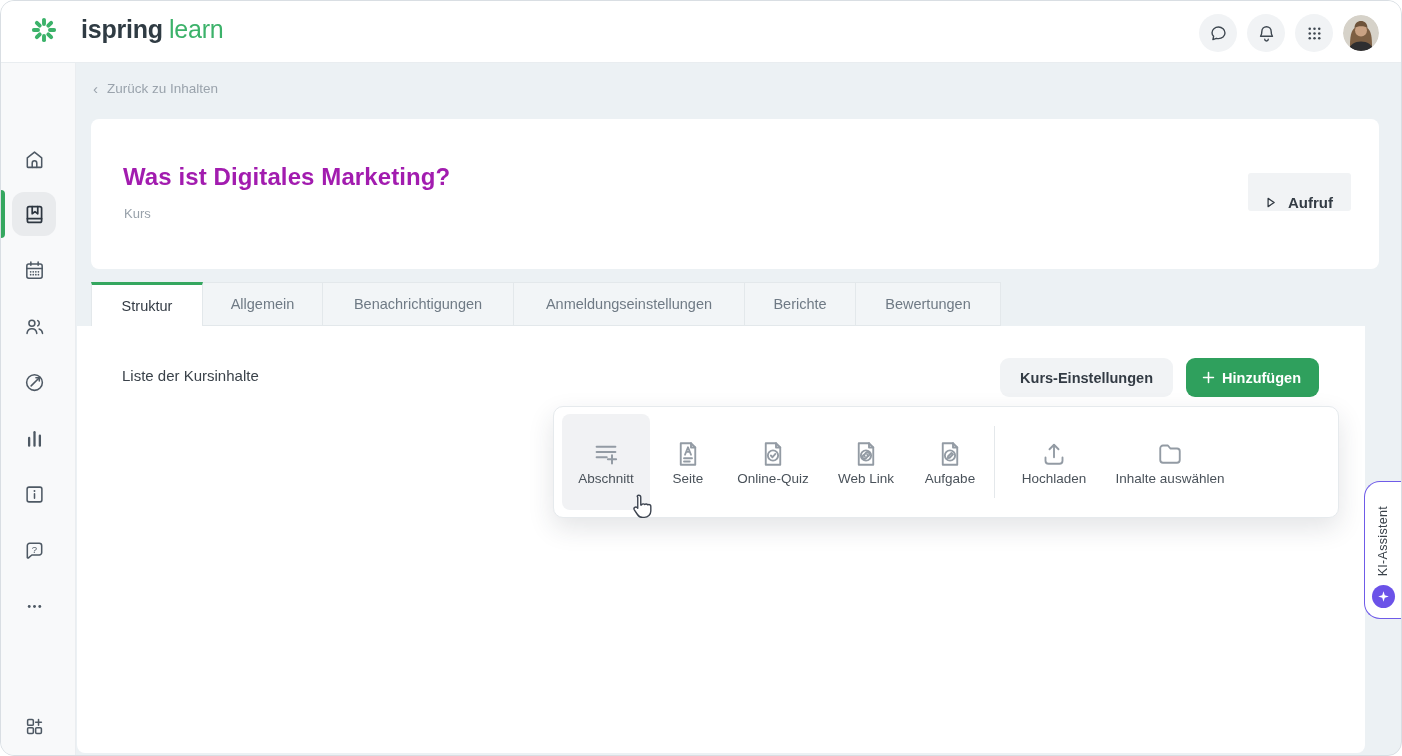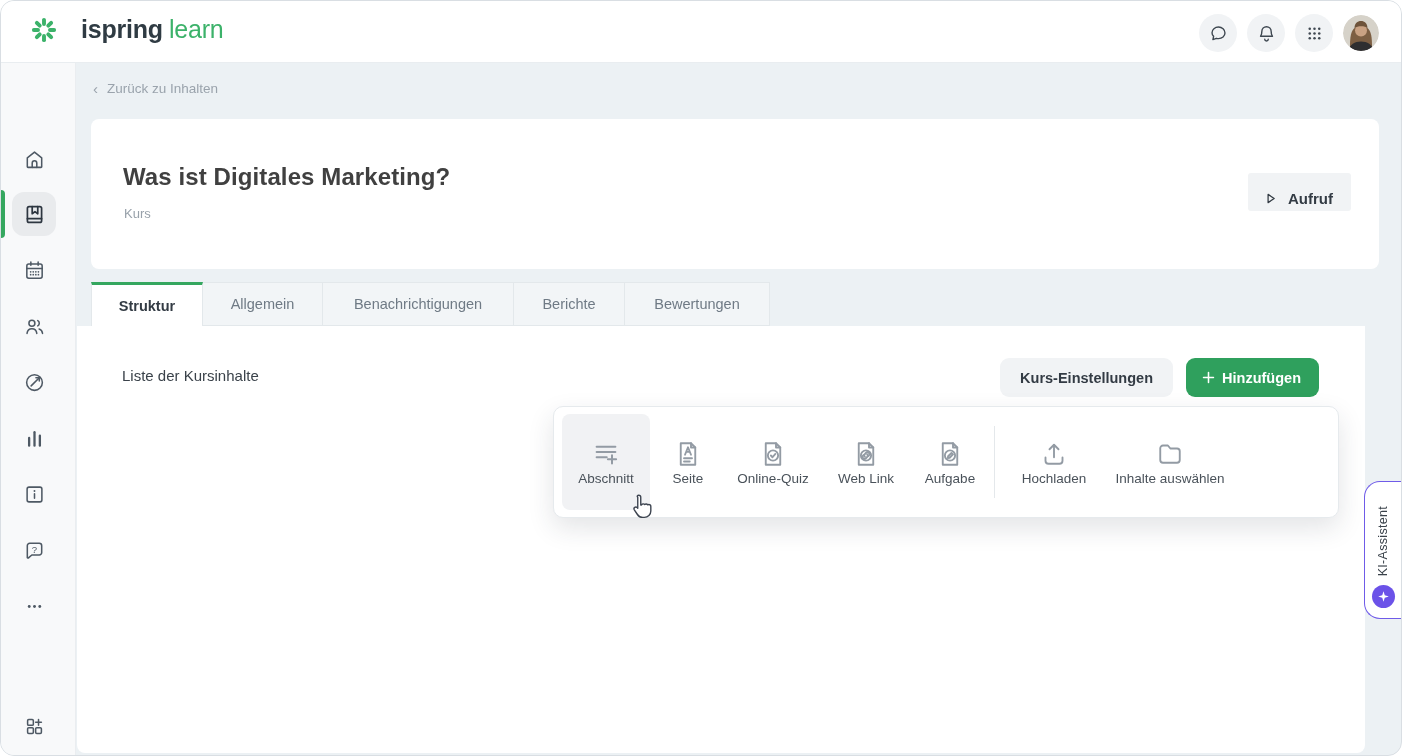--- a/index.html
+++ b/index.html
@@ -24,29 +24,29 @@
   .side-item { position:absolute; left:11px; width:44px; height:44px; border-radius:12px; display:flex; align-items:center; justify-content:center; color:#4E5964; cursor:pointer; }
   .side-item.active { background:#E9EBED; color:#2D3640; }
   .active-bar { position:absolute; left:0; top:127px; width:4px; height:48px; background:#35A75F; border-radius:0 4px 4px 0; }
 
   
   .breadcrumb { position:absolute; left:92px; top:80px; display:flex; align-items:center; gap:9px; color:#9AA3AC; font-size:13.5px; cursor:pointer; z-index:5; }
   .breadcrumb .chev { font-size:15px; line-height:1; margin-top:-1px; }
 
   
   .header-card { position:absolute; left:90px; top:118px; width:1288px; height:150px; background:#fff; border-radius:8px; z-index:5; }
-  .course-title { position:absolute; left:32px; top:44px; font-size:24px; font-weight:700; color:#404040; letter-spacing:0.1px; }
+  .course-title { position:absolute; left:32px; top:44px; font-size:24px; font-weight:700; color:#a21caf; letter-spacing:0.1px; }
   .course-type { position:absolute; left:33px; top:87px; font-size:13px; color:#98A1AA; }
-  .preview-btn { position:absolute; right:28px; top:54px; height:38px; padding:12px 18px 0 14px; background:#F1F3F5; border:none; border-radius:3px; display:flex; align-items:center; gap:9px; font-family:inherit; font-size:15px; font-weight:600; color:#333B44; cursor:pointer; }
+  .preview-btn { position:absolute; right:28px; top:54px; height:38px; padding:12px 18px 0 14px; background:#F1F3F5; border:none; border-radius:3px; display:flex; align-items:flex-end; gap:9px; font-family:inherit; font-size:15px; font-weight:600; color:#333B44; cursor:pointer; }
 
   
   .tabs { position:absolute; left:90px; top:281px; height:44px; display:flex; z-index:6; }
   .tab { height:44px; display:flex; align-items:center; justify-content:center; font-size:14.5px; color:#6F7A85; background:#F2F5F7; border:1px solid #E3E8EB; border-left:none; cursor:pointer; }
   .tab:first-child { border-left:1px solid #E3E8EB; }
-  .tab.active { background:#fff; color:#333B44; border-top:3px solid #35A75F; border-bottom:none; font-weight:700; }
+  .tab.active { background:#fff; color:#333B44; border-top:3px solid #35A75F; border-bottom:none; font-weight:400; }
 
   
   .content-panel { position:absolute; left:76px; top:325px; width:1288px; height:427px; background:#fff; border-radius:0 0 8px 8px; z-index:4; }
   .list-title { position:absolute; left:45px; top:41px; font-size:15px; color:#3A424A; }
   .settings-btn { position:absolute; right:192px; top:32px; height:39px; padding:0 20px; background:#F1F3F5; border:none; border-radius:9px; font-family:inherit; font-size:14.5px; font-weight:600; color:#333B44; cursor:pointer;margin-left:40px; }
   .add-btn { position:absolute; right:46px; top:32px; height:39px; padding:0 18px 0 14px; background:#2FA05D; border:none; border-radius:9px; display:flex; align-items:center; gap:5px; font-family:inherit; font-size:14.5px; font-weight:600; color:#fff; cursor:pointer; }
 
   
   .add-menu { position:absolute; left:552px; top:405px; width:786px; height:112px; background:#fff; border:1px solid #E6EAED; border-radius:10px; box-shadow:0 10px 26px rgba(40,50,60,.13); z-index:15; display:flex; align-items:center; padding:8px; }
   .menu-item { height:96px; display:flex; flex-direction:column; align-items:center; justify-content:center; border-radius:8px; color:#939BA4; cursor:pointer; }
@@ -274,20 +274,23 @@
 
   <div class="tabs">
     <div class="tab active" style="width:112px">
         <span>Struktur</span>
       </div>
     <div class="tab" style="width:120px">
         <span>Allgemein</span>
       </div>
     <div class="tab" style="width:191px">
         <span>Benachrichtigungen</span>
+      </div>
+    <div class="tab" style="width:231px">
+        <span>Anmeldungseinstellungen</span>
       </div>
     <div class="tab" style="width:111px">
         <span>Berichte</span>
       </div>
     <div class="tab" style="width:145px">
         <span>Bewertungen</span>
       </div>
   </div>
 
   <div class="content-panel">

